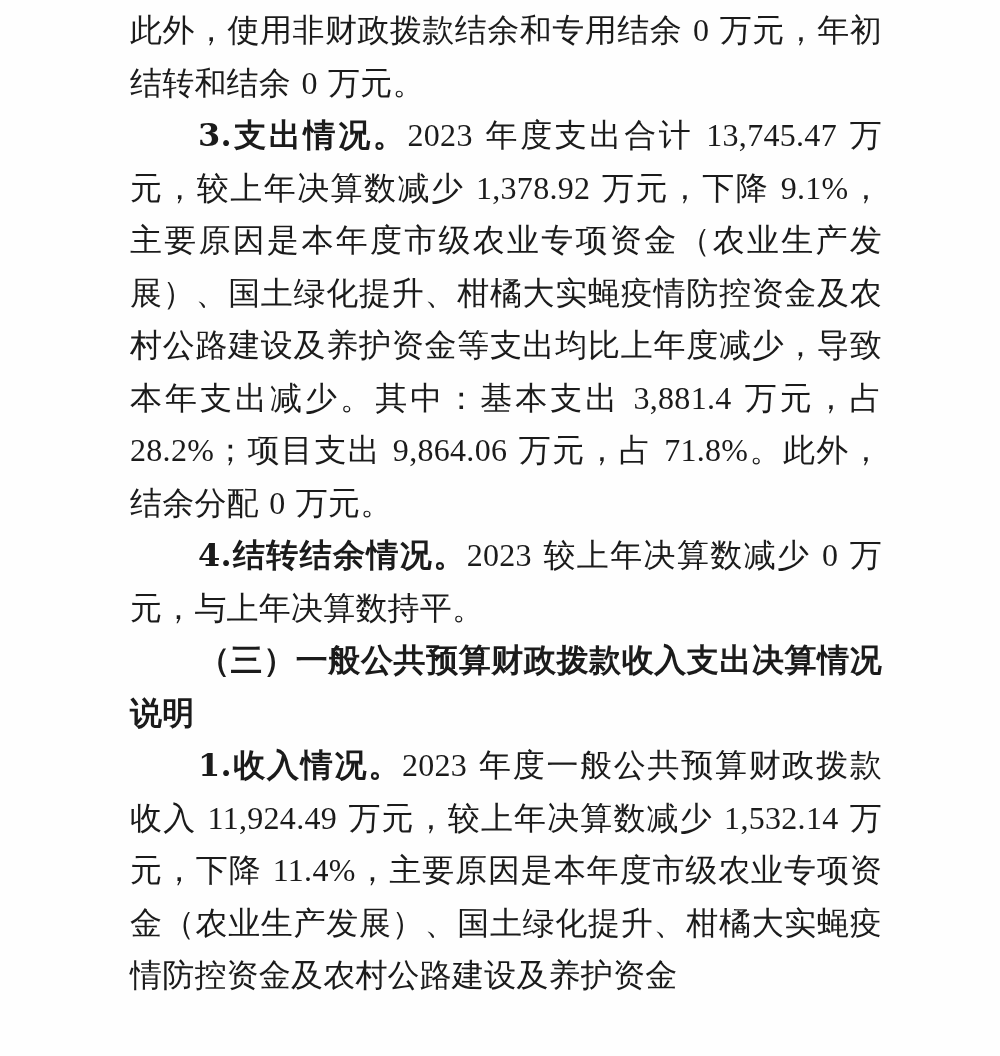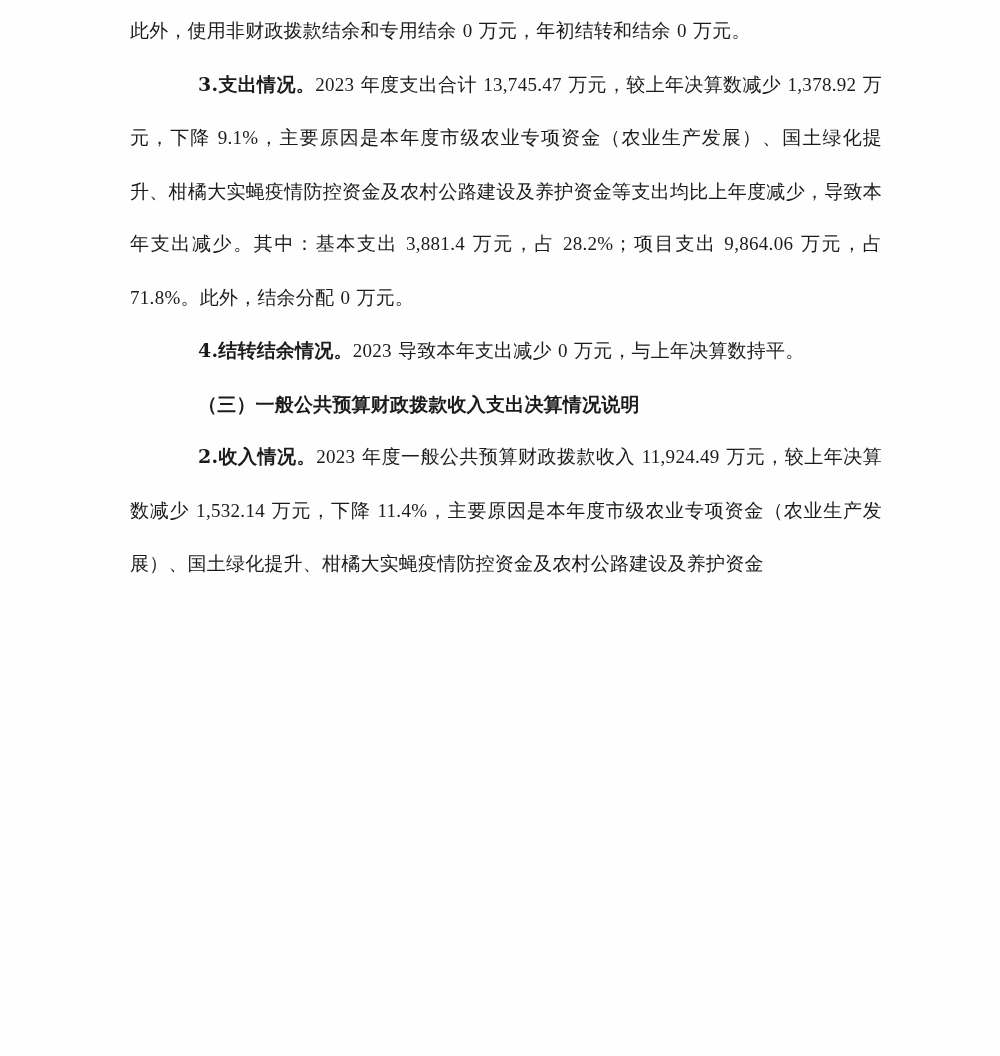--- a/index.html
+++ b/index.html
@@ -20,21 +20,21 @@
     height: 1056px;
     background: #fefefe;
     box-sizing: border-box;
     padding: 0 118px 0 130px;
   }
   .doc-body {
     padding-top: 4px;
   }
   p.para {
     margin: 0;
-    font-size: 19px;
+    font-size: 32px;
     line-height: 52.5px;
     text-align: justify;
     text-justify: inter-ideograph;
     letter-spacing: 0.2px;
     font-family: "DejaVu Serif", "Liberation Serif", serif;
     color: #1b1b1b;
   }
   p.indent {
     text-indent: 53px;
   }
@@ -48,17 +48,17 @@
     letter-spacing: 0.3px;
   }
 </style>
 </head>
 <body>
 
 <div class="page">
   <div class="doc-body" id="doc-body">
       <p class="para"><span>此外，使用非财政拨款结余和专用结余 </span><span class="num">0</span><span> 万元，年初结转和结余 </span><span class="num">0</span><span> 万元。</span></p>
       <p class="para indent"><span class="bold">3.支出情况。</span><span class="num">2023</span><span> 年度支出合计 </span><span class="num">13,745.47</span><span> 万元，较上年决算数减少 </span><span class="num">1,378.92</span><span> 万元，下降 </span><span class="num">9.1%</span><span>，主要原因是本年度市级农业专项资金（农业生产发展）、国土绿化提升、柑橘大实蝇疫情防控资金及农村公路建设及养护资金等支出均比上年度减少，导致本年支出减少。其中：基本支出 </span><span class="num">3,881.4</span><span> 万元，占 </span><span class="num">28.2%</span><span>；项目支出 </span><span class="num">9,864.06</span><span> 万元，占 </span><span class="num">71.8%</span><span>。此外，结余分配 </span><span class="num">0</span><span> 万元。</span></p>
-      <p class="para indent"><span class="bold">4.结转结余情况。</span><span class="num">2023</span><span> 导致本年支出减少 </span><span class="num">0</span><span> 万元，与上年决算数持平。</span></p>
+      <p class="para indent"><span class="bold">4.结转结余情况。</span><span class="num">2023</span><span> 较上年决算数减少 </span><span class="num">0</span><span> 万元，与上年决算数持平。</span></p>
       <p class="para indent"><span class="bold">（三）一般公共预算财政拨款收入支出决算情况说明</span></p>
-      <p class="para indent"><span class="bold">2.收入情况。</span><span class="num">2023</span><span> 年度一般公共预算财政拨款收入 </span><span class="num">11,924.49</span><span> 万元，较上年决算数减少 </span><span class="num">1,532.14</span><span> 万元，下降 </span><span class="num">11.4%</span><span>，主要原因是本年度市级农业专项资金（农业生产发展）、国土绿化提升、柑橘大实蝇疫情防控资金及农村公路建设及养护资金</span></p>
+      <p class="para indent"><span class="bold">1.收入情况。</span><span class="num">2023</span><span> 年度一般公共预算财政拨款收入 </span><span class="num">11,924.49</span><span> 万元，较上年决算数减少 </span><span class="num">1,532.14</span><span> 万元，下降 </span><span class="num">11.4%</span><span>，主要原因是本年度市级农业专项资金（农业生产发展）、国土绿化提升、柑橘大实蝇疫情防控资金及农村公路建设及养护资金</span></p>
     </div>
 </div>
 
 </body></html>

